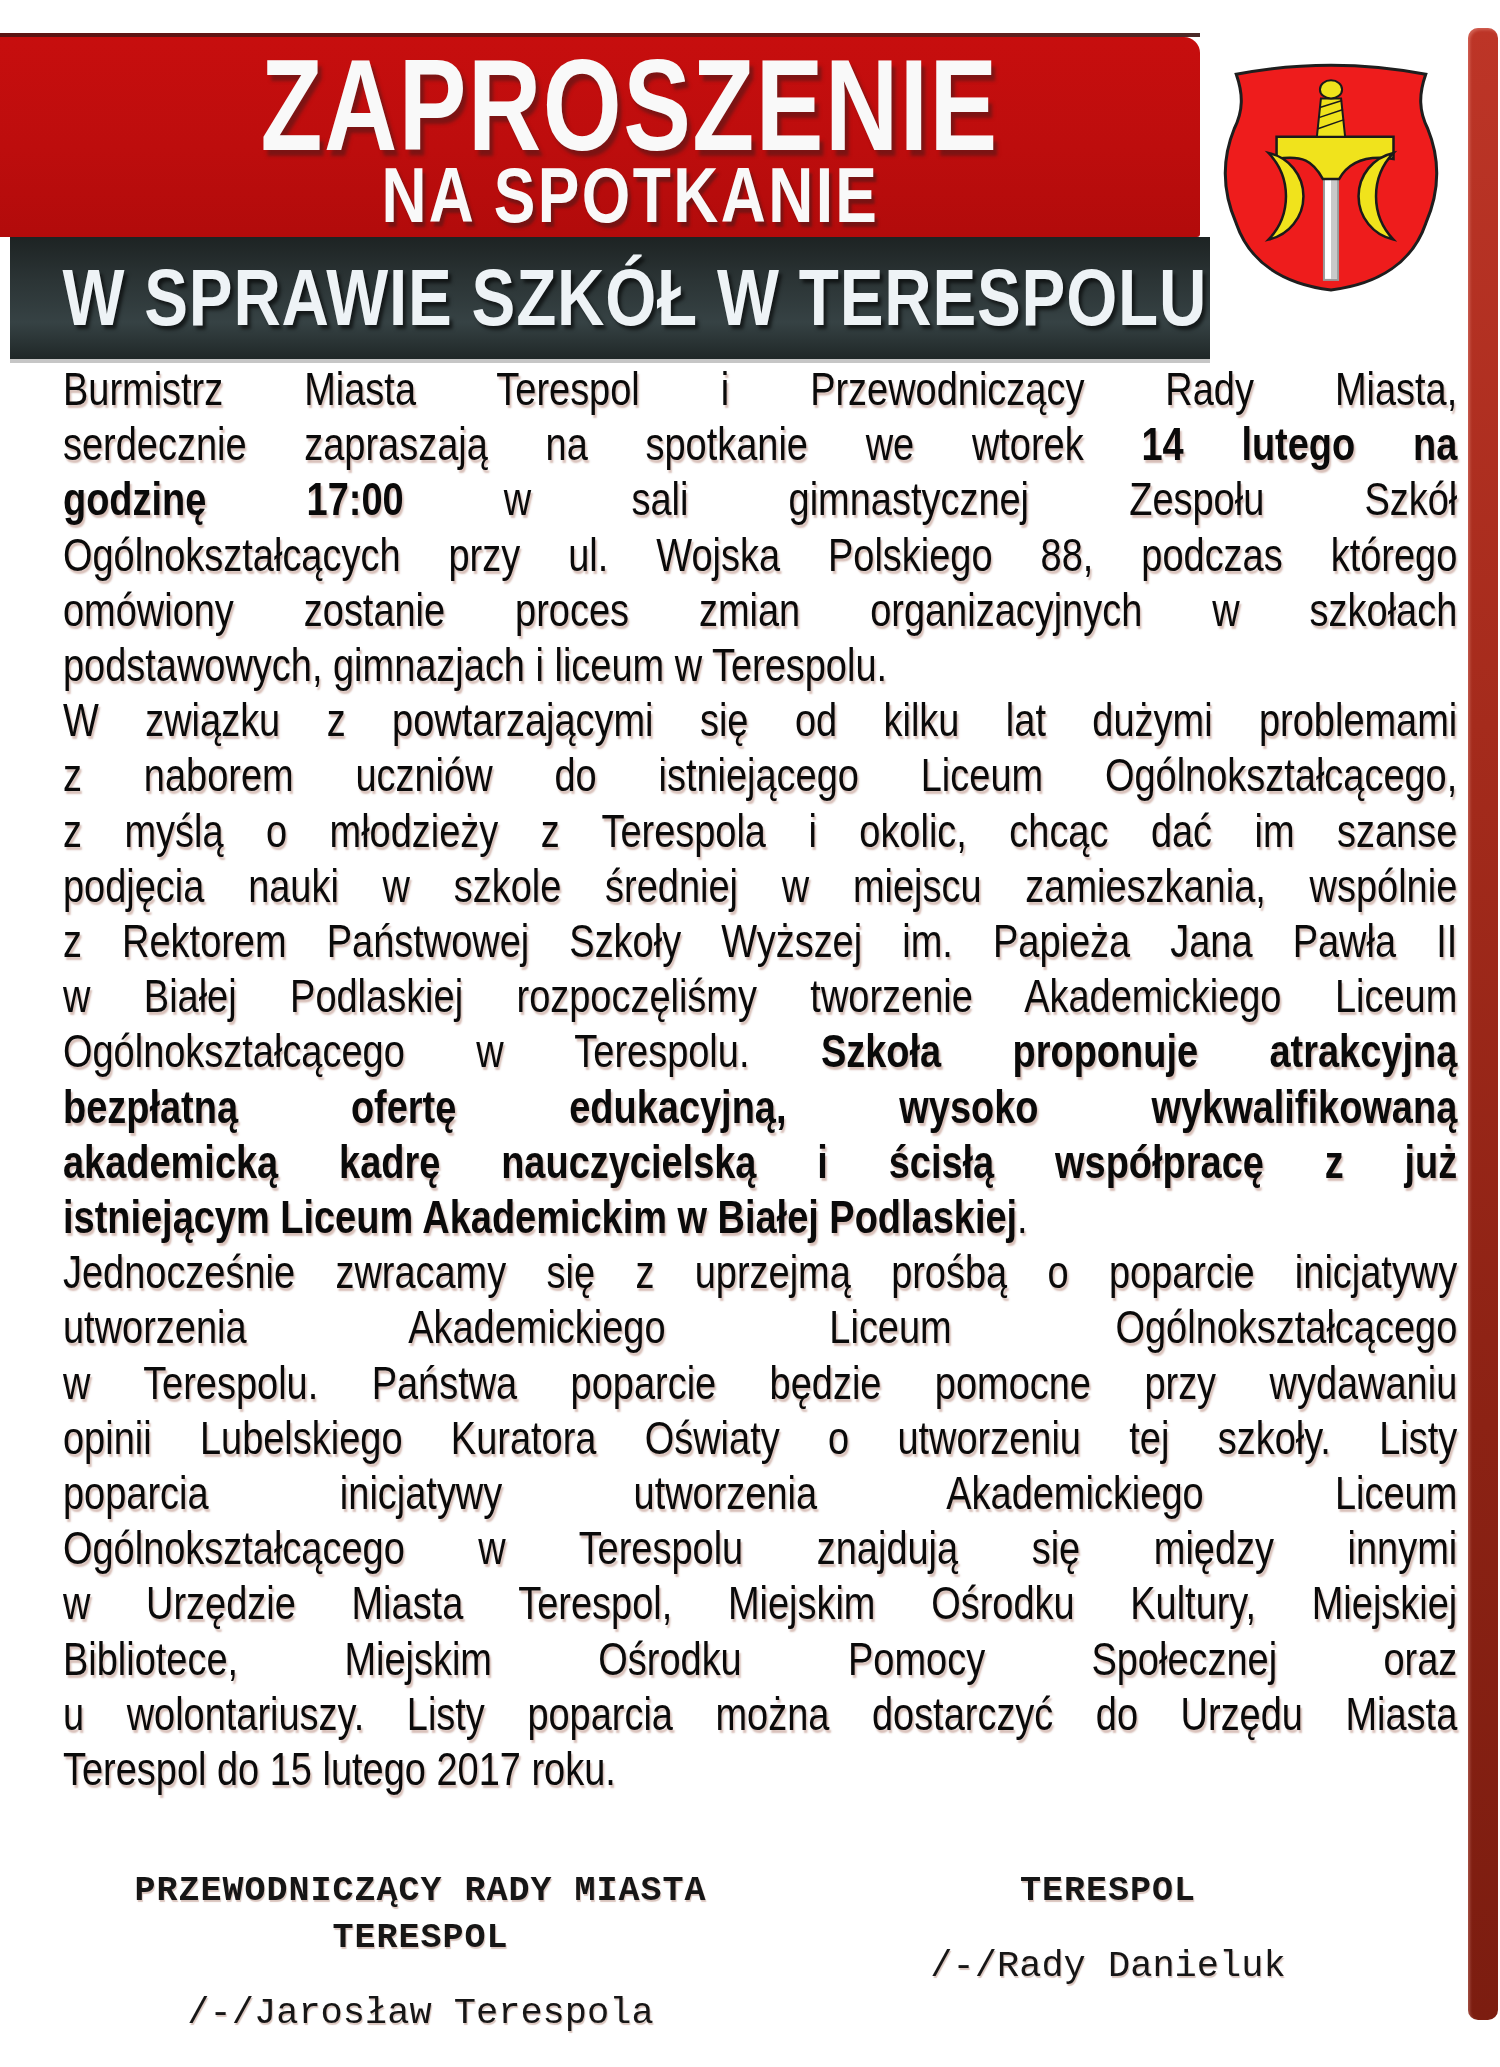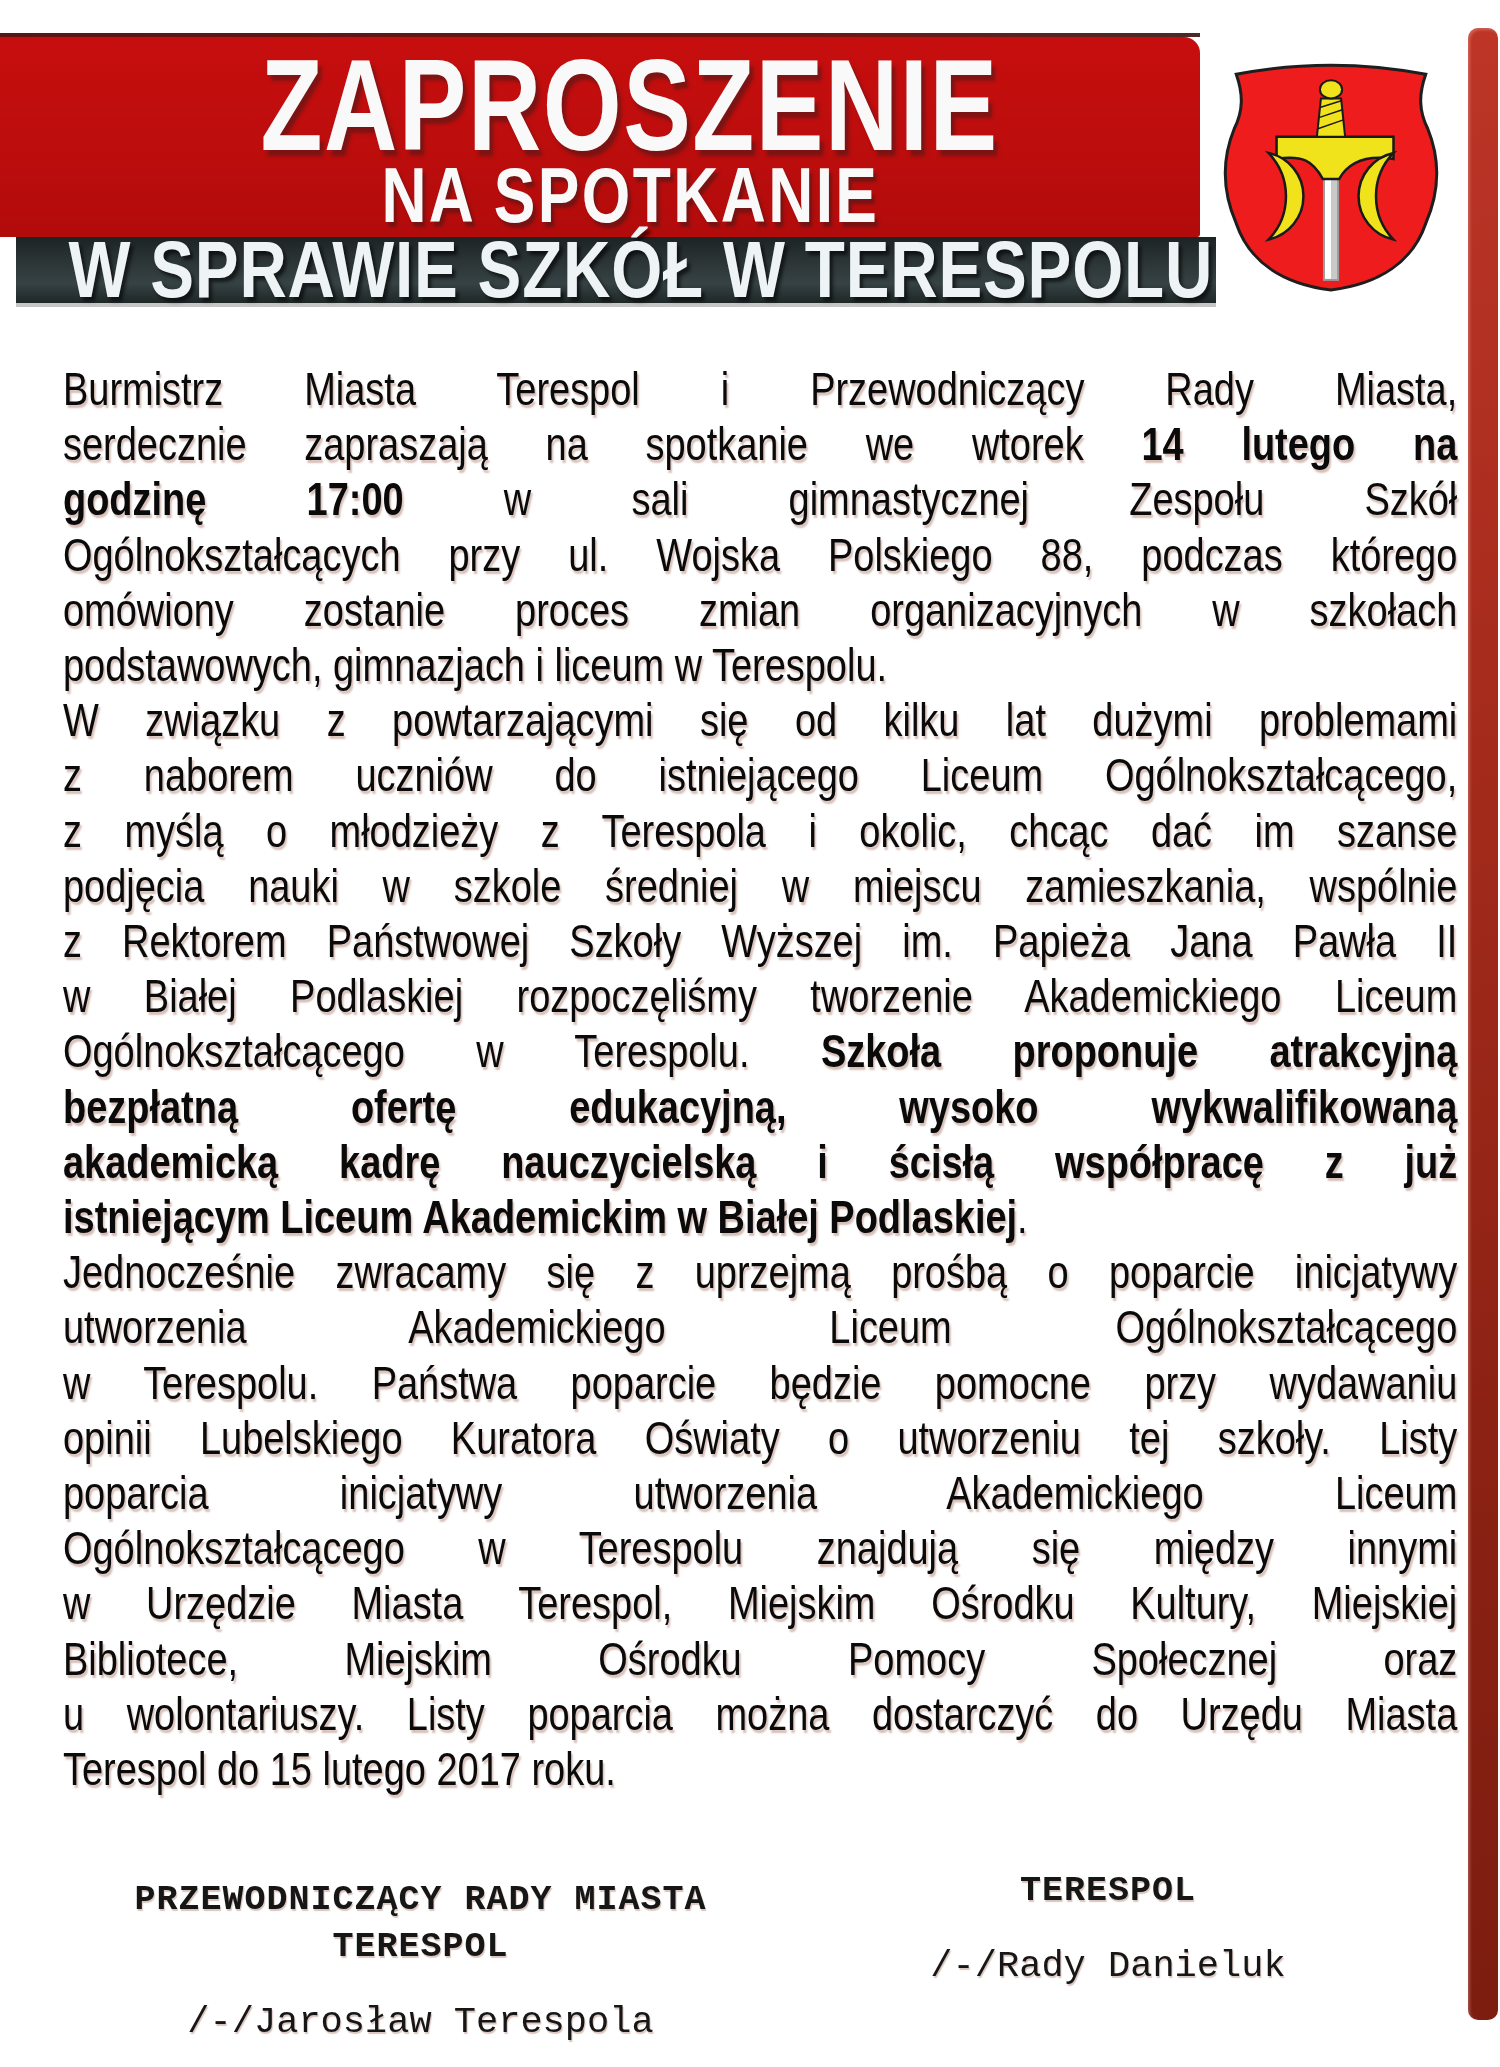--- a/index.html
+++ b/index.html
@@ -42,22 +42,22 @@
   }
   .banner .t2 {
     top: 119px; font-size: 78px; line-height: 1; letter-spacing: 3px;
     transform: scaleX(0.80) translateX(38px);
     text-shadow: 4px 5px 3px rgba(70, 25, 25, 0.55);
   }
 
   
   .band {
     position: absolute;
-    left: 16px; top: 237px;
-    width: 1200px; height: 70px;
+    left: 10px; top: 237px;
+    width: 1200px; height: 126px;
     background: linear-gradient(180deg, #1d2323 0%, #2b3435 35%, #364244 70%, #1f2727 100%);
     border-bottom: 4px solid #c6c6c6;
     display: flex; align-items: center;
   }
   .band .sub {
     padding-left: 64px;
     font-size: 80px; font-weight: bold; line-height: 1;
     color: #eef3f6; letter-spacing: 1px; white-space: nowrap;
     transform: scaleX(0.82); transform-origin: left center;
     text-shadow: 4px 4px 4px rgba(0, 0, 0, 0.6);
@@ -93,21 +93,21 @@
   .body-text .line { text-align: justify; text-align-last: justify; }
   .body-text .line.last { text-align-last: left; }
   .body-text .b { font-weight: bold; }
 
   
   .footer { position: absolute; left: 0; top: 1868px; width: 1500px; height: 190px; }
   .sig-block { position: absolute; text-align: center; color: #161616;
     font-family: "Liberation Mono", "DejaVu Sans Mono", monospace;
     text-shadow: 1px 2px 1px rgba(150, 90, 70, 0.35);
   }
-  .sig-block.left  { left: 88px;  width: 665px; margin-top: 9px; }
+  .sig-block.left  { left: 88px;  width: 665px; }
   .sig-block.right { left: 878px; width: 460px; }
   .sig-title { font-weight: bold; font-size: 35px; line-height: 47px; letter-spacing: 1px; }
   .sig-name  { font-size: 37px; margin-top: 30px; }
 </style>
 </head>
 <body>
 
 <div class="page">
 
   <div class="top-rule"></div>

